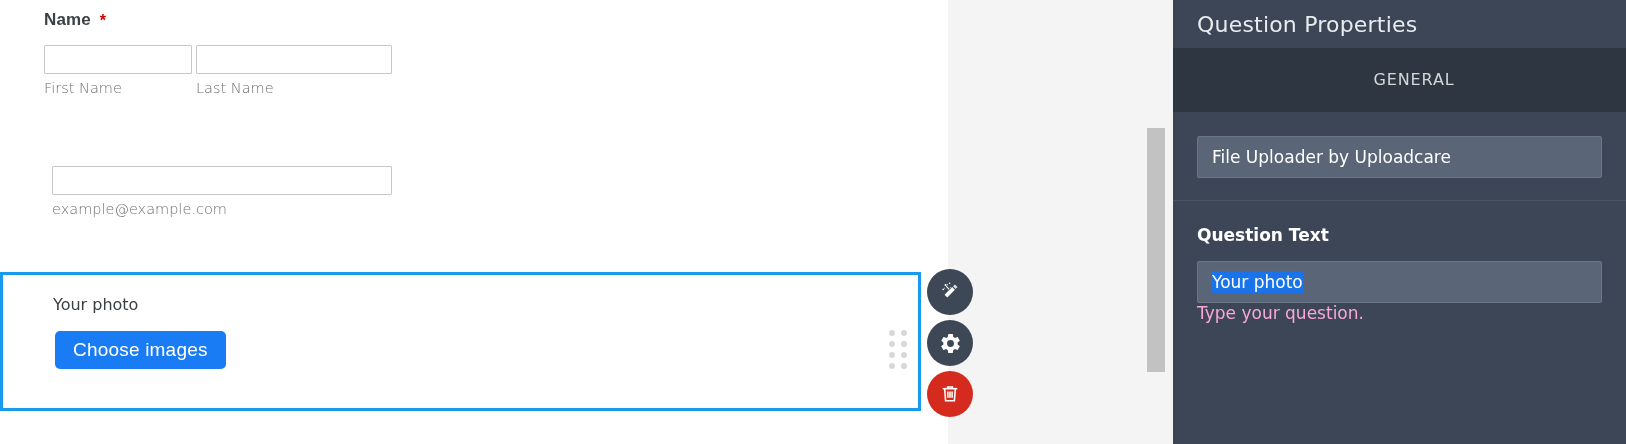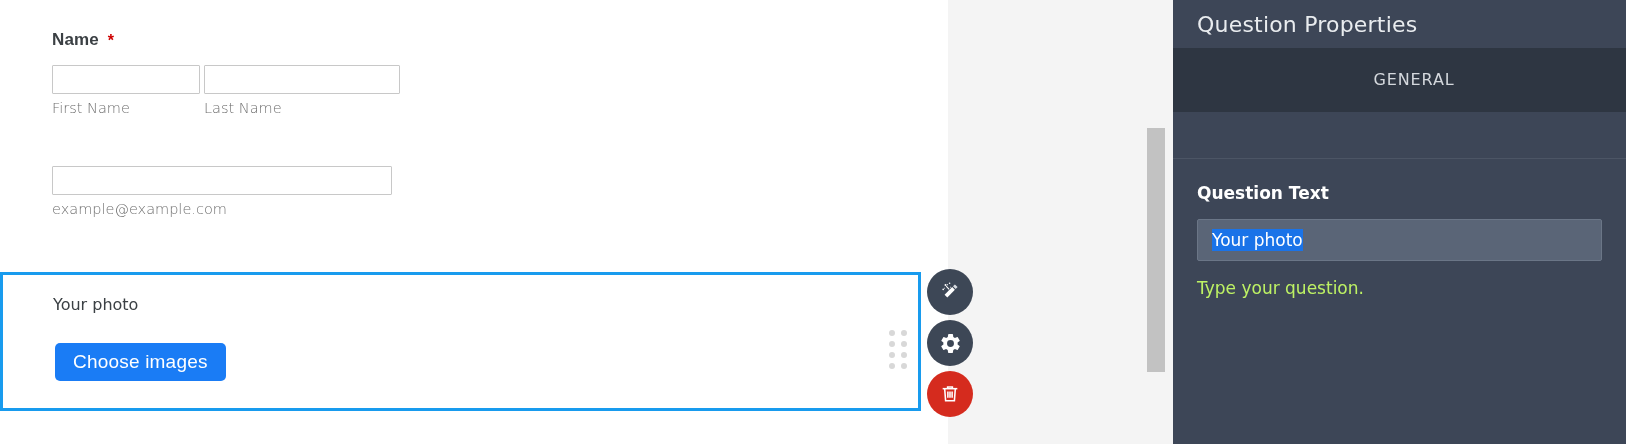--- a/index.html
+++ b/index.html
@@ -59,21 +59,21 @@
   }
 
   .sub-label {
     font-size: 14.5px;
     color: #6f6f6f;
     font-family: "DejaVu Sans", sans-serif;
     font-weight: 300;
   }
 
   
-  .name-block { left: 52px; top: 10px; margin-top: 20px; }
+  .name-block { left: 44px; top: 10px; }
   .name-inputs { display: flex; gap: 4px; margin-top: 15px; }
   .name-inputs .text-input.first { width: 148px; }
   .name-inputs .text-input.last  { width: 196px; }
   .name-sublabels { display: flex; margin-top: 6px; }
   .name-sublabels .s1 { width: 152px; }
 
   
   .email-block { left: 52px; top: 151px; }
   .email-block .text-input { width: 340px; margin-top: 15px; }
   .email-block .sub-label { margin-top: 6px; }
@@ -92,21 +92,21 @@
     position: absolute;
     left: 50px;
     top: 20px;
     font-size: 16px;
     color: #3b4044;
     font-family: "DejaVu Sans", sans-serif;
   }
   .choose-btn {
     position: absolute;
     left: 52px;
-    top: 68px;
+    top: 56px;
     background: #1a7cf5;
     color: #ffffff;
     border: none;
     border-radius: 5px;
     height: 38px;
     padding: 0 18px;
     font-size: 19px;
     font-family: "Liberation Sans", sans-serif;
     cursor: pointer;
     letter-spacing: 0.2px;
@@ -254,23 +254,23 @@
     align-items: center;
   }
 
   .prop-input .sel {
     background: #1a73e8;
     color: #ffffff;
     padding: 1px 0;
   }
 
   .prop-hint {
-    margin-top: 17px;
+    margin-top: 0;
     font-size: 17px;
-    color: #bef264;
+    color: #f9a8d4;
     font-family: "DejaVu Sans", sans-serif;
   }
 </style>
 </head>
 <body>
 
 <div class="screen">
 
   <div class="form-canvas">
 
@@ -359,20 +359,23 @@
       <div class="props-title">Question Properties</div>
     </div>
 
     <div class="props-tabs">
       <div class="props-tab">GENERAL</div>
     </div>
 
     <div class="props-body">
 
       <div class="prop-group">
+        <div class="prop-input">
+          <span>File Uploader by Uploadcare</span>
+        </div>
       </div>
 
       <div class="prop-group">
         <div class="prop-label">Question Text</div>
         <div class="prop-input">
           <span class="sel">Your photo</span>
         </div>
         <div class="prop-hint">Type your question.</div>
       </div>
 

